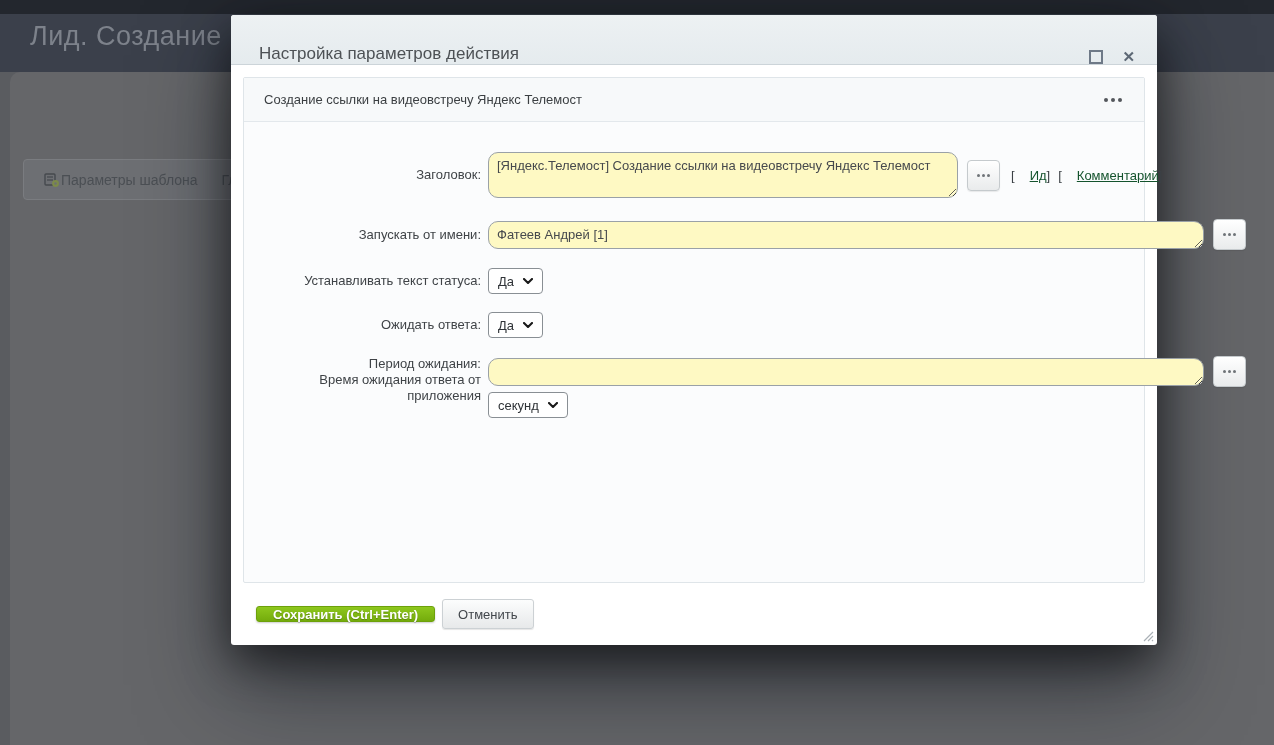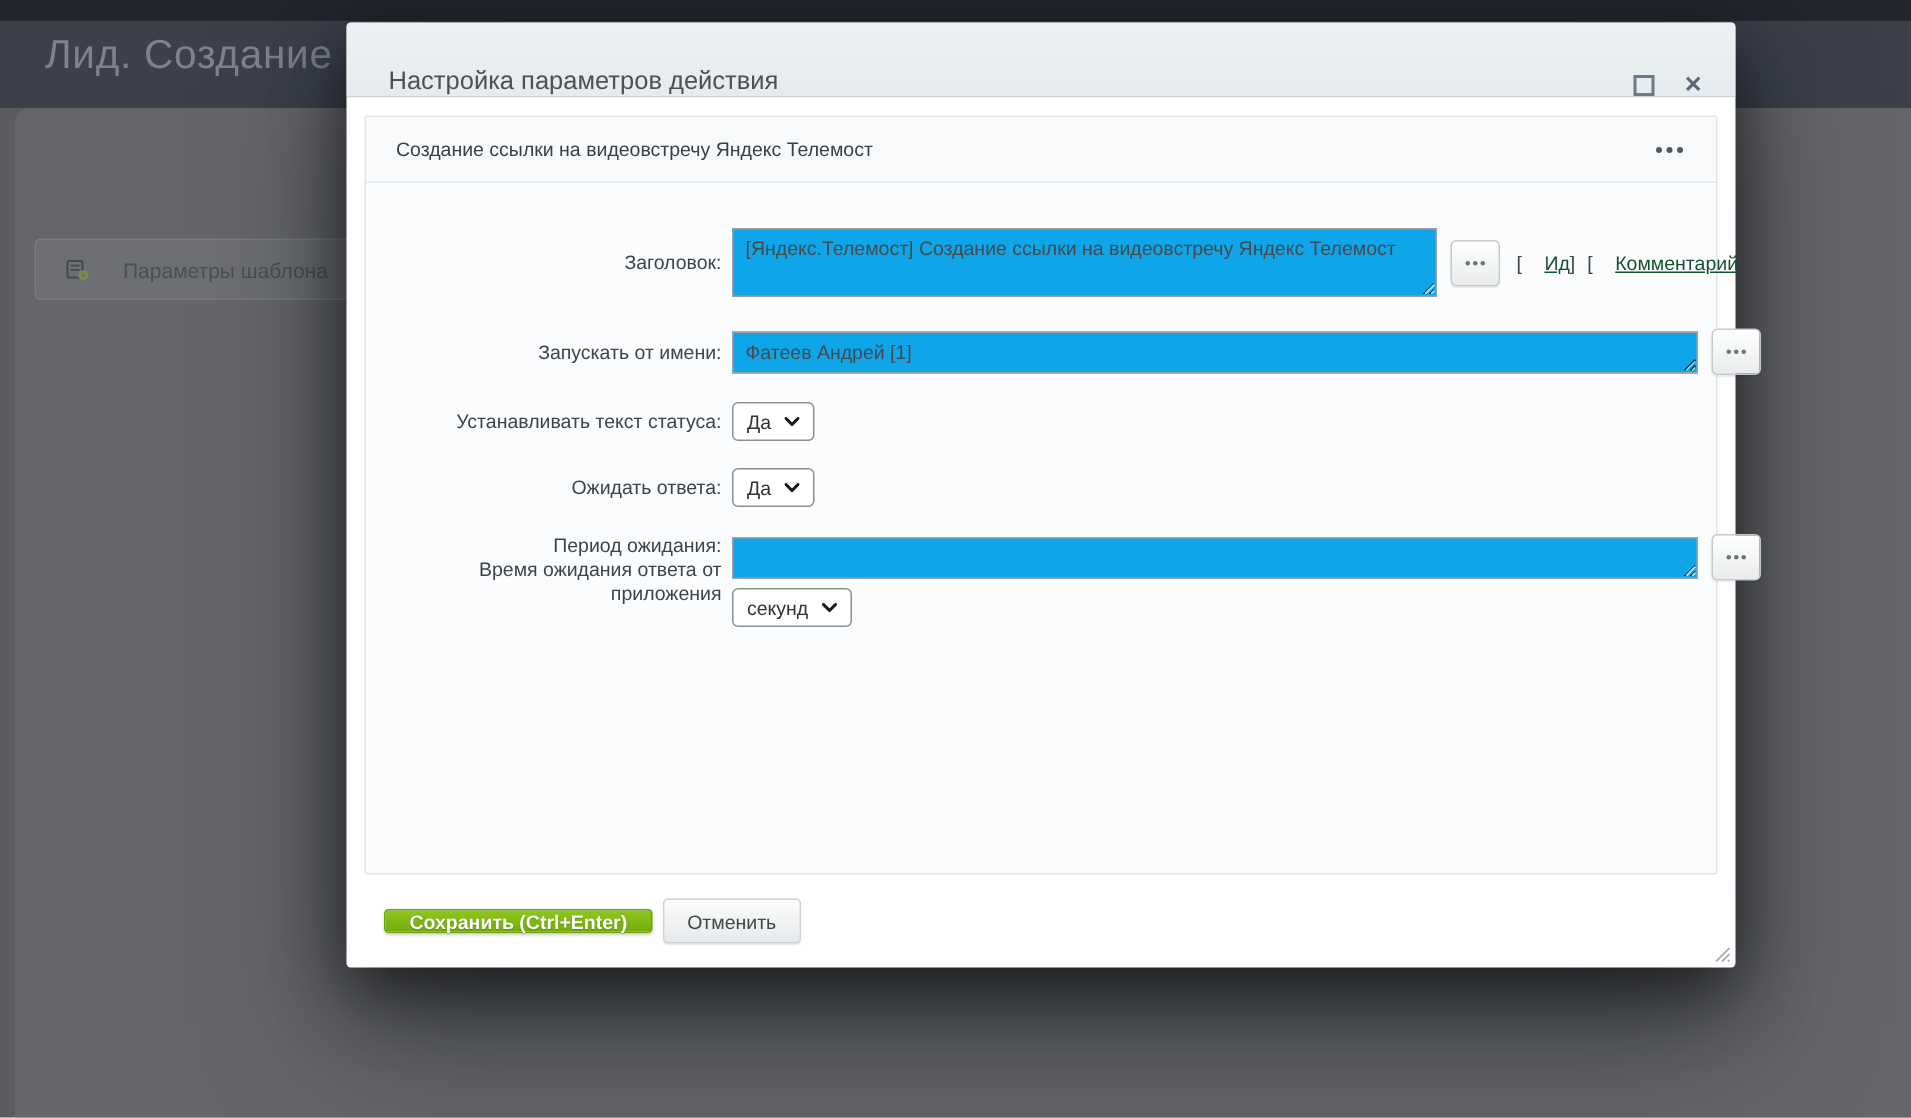--- a/index.html
+++ b/index.html
@@ -8,21 +8,21 @@
     background:#5a5c60; font-family:"Liberation Sans", sans-serif;
     -webkit-font-smoothing:antialiased;
   }
   
   .bg-topstrip { position:absolute; left:0; top:0; width:1274px; height:14px; background:#23272e; }
   .bg-header   { position:absolute; left:0; top:14px; width:1274px; height:58px; background:#3b404b; }
   .bg-title    { position:absolute; left:30px; top:21px; font-size:27px; color:#7d828b; white-space:nowrap; letter-spacing:0.5px; }
   .bg-panel    { position:absolute; left:10px; top:72px; right:0; bottom:0; background:#656669; border-top-left-radius:10px; }
   .bg-tabbar   { position:absolute; left:13px; top:87px; width:520px; height:41px; background:#6d6f73;
                  border:1px solid #7a7c80; border-radius:4px; display:flex; align-items:center; padding-left:20px; box-sizing:border-box; }
-  .bg-tab-label { font-size:14px; color:#4b4f54; margin-left:22px; }
+  .bg-tab-label { font-size:14px; color:#4b4f54; margin-left:1px; }
   .bg-tab-next  { font-size:14px; color:#4b4f54; margin-left:24px; }
 
   
   .modal {
     position:absolute; left:231px; top:15px; width:926px; height:630px;
     background:#fff; border-radius:3px;
     box-shadow:0 15px 45px rgba(0,0,0,0.55), 0 40px 90px rgba(10,15,25,0.5);
     display:flex; flex-direction:column; z-index:10;
   }
   .modal-header {
@@ -47,26 +47,26 @@
   .section-content { flex:1; padding-top:30px; }
 
   .form-row { display:flex; align-items:center; margin-bottom:18px; }
   .form-row.first { margin-bottom:21px; }
   .form-row.multiline { align-items:flex-start; }
   .flabel { width:237px; flex:0 0 237px; text-align:right; margin-right:7px; font-size:13px; color:#3f4347; line-height:16px; }
   .field { display:flex; align-items:center; }
   .field-col { display:flex; flex-direction:column; }
 
   textarea.txt {
-    border:1px solid #9aa1a7; border-radius:0; padding:4px 8px; box-sizing:border-box;
+    border:1px solid #9aa1a7; border-radius:10px; padding:4px 8px; box-sizing:border-box;
     font-family:"Liberation Sans", sans-serif; font-size:13px; color:#46494d;
-    resize:both; overflow:hidden; background:#0ea5e9; line-height:17px;
+    resize:both; overflow:hidden; background:#fef9c3; line-height:17px;
   }
   .txt-title { width:470px; height:46px; }
-  .txt-line  { width:644px; height:28px; }
+  .txt-line  { width:716px; height:28px; }
 
   .dots-btn {
     width:31px; height:29px; margin-left:9px; flex:0 0 31px;
     border:1px solid #c5cacd; border-radius:4px;
     background:linear-gradient(#ffffff,#e9ebec);
     box-shadow:0 1px 1px rgba(0,0,0,0.08);
     display:flex; align-items:center; justify-content:center; gap:2px; cursor:pointer;
   }
   .dots-btn .dot { width:3px; height:3px; border-radius:50%; background:#6f7478; }
 

